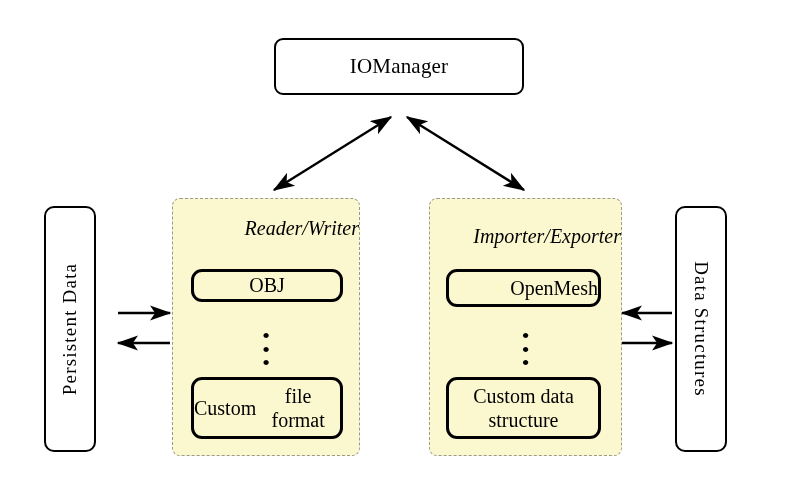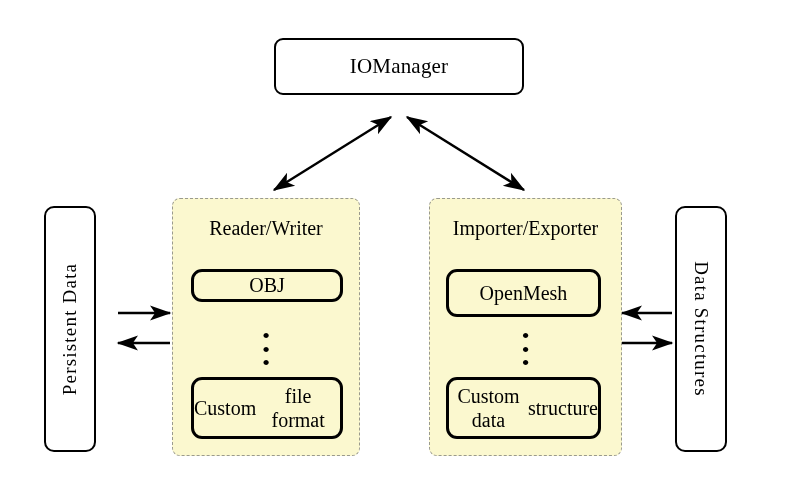--- a/index.html
+++ b/index.html
@@ -53,23 +53,24 @@
     position: absolute;
     box-sizing: border-box;
     border: 1.6px dashed #9a9a8e;
     border-radius: 8px;
     background: #fbf8cf;
   }
   .panel-title {
     position: absolute;
     left: 0;
     right: 0;
-    text-align: center;
+    text-align: right;
     font-size: 20px;
     white-space: nowrap;
+    font-style: italic;
   }
 
   
   .inner-box {
     position: absolute;
     box-sizing: border-box;
     border: 3px solid #000000;
     border-radius: 11px;
     background: #fbf8cf;
     display: flex;
@@ -153,31 +154,31 @@
         <span>•</span>
     </div>
 
     <div class="inner-box" style="left:18px; top:178px; width:152px; height:62px; flex-direction:row;">
       <span>Custom</span>
       <span>file format</span>
     </div>
   </div>
 
   <div class="panel" style="left:429px; top:198px; width:193px; height:258px;">
-    <div class="panel-title" style="top:18px;">Importer/Exporter</div>
+    <div class="panel-title" style="top:26px;">Importer/Exporter</div>
 
-    <div class="inner-box" style="left:16px; top:70px; width:155px; height:48px;">
+    <div class="inner-box" style="left:16px; top:70px; width:155px; height:38px;justify-content:flex-end;">
       <span>OpenMesh</span>
     </div>
 
     <div class="vdots" style="left:0; right:0; top:130px;">
       <span>•</span>
         <span>•</span>
         <span>•</span>
     </div>
 
-    <div class="inner-box" style="left:16px; top:178px; width:155px; height:62px; flex-direction:row;">
+    <div class="inner-box" style="left:16px; top:178px; width:155px; height:62px; flex-direction:column;">
       <span>Custom data</span>
       <span>structure</span>
     </div>
   </div>
 
 </div>
 
 </body></html>

